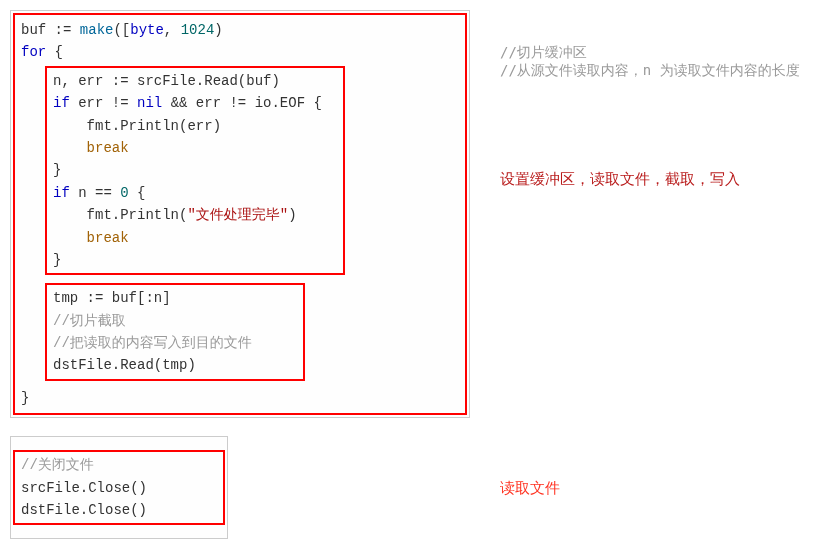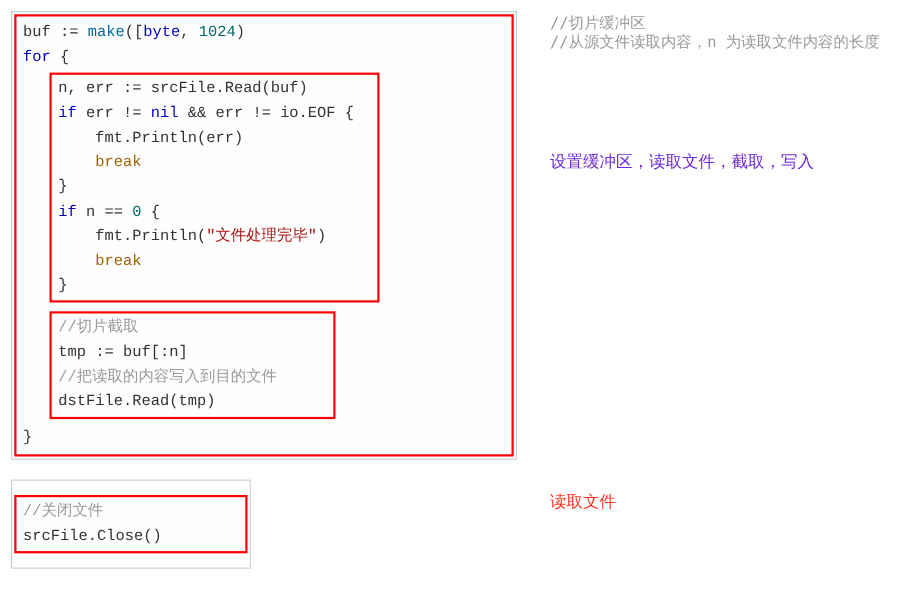--- a/index.html
+++ b/index.html
@@ -15,20 +15,21 @@
     display: flex;
     align-items: flex-start;
   }
   .left-col {
     width: 460px;
     flex-shrink: 0;
   }
   .right-col {
     padding-left: 30px;
     padding-top: 2px;
+    margin-top: 32px;
   }
   .code-box {
     border: 1px solid #ccc;
     background: #fefefe;
     padding: 6px 8px;
     line-height: 1.6;
     position: relative;
   }
   .red-border-outer {
     border: 2px solid #ff0000;
@@ -67,21 +68,21 @@
   .type { color: #0000c0; }
   .num  { color: #006666; }
   .str  { color: #aa1111; }
   .cmt  { color: #9a9a9a; }
   .op   { color: #333; }
   .break{ color: #a16207; }
   .id   { color: #333; }
   .make { color: #006699; }
 
   .comment-gray { color: #9a9a9a; font-family: Consolas, Monaco, monospace; }
-  .anno-red { color: #6d28d9; font-size: 15px; font-family: "Microsoft YaHei", sans-serif; }
+  .anno-red { color: #b91c1c; font-size: 15px; font-family: "Microsoft YaHei", sans-serif; }
   .anno-red2 { color: #ff3322; font-size: 15px; font-family: "Microsoft YaHei", sans-serif; }
 
   .spacer-mid { margin-top: 90px; }
 </style>
 </head>
 <body>
 
 <div class="row">
   <div class="left-col">
 
@@ -96,34 +97,35 @@
 <pre><span class="id">    fmt.Println(err)</span></pre>
 <pre>    <span class="break">break</span></pre>
 <pre><span class="op">}</span></pre>
 <pre><span class="kw">if</span><span class="id"> n == </span><span class="num">0</span><span class="op"> {</span></pre>
 <pre><span class="id">    fmt.Println(</span><span class="str">"文件处理完毕"</span><span class="id">)</span></pre>
 <pre>    <span class="break">break</span></pre>
 <pre><span class="op">}</span></pre>
         </div>
 
         <div class="inner-box" style="min-width:260px;">
+<pre><span class="id">tmp := buf[:n]</span></pre>
 <pre><span class="cmt">//切片截取</span></pre>
-<pre><span class="id">tmp := buf[:n]</span></pre>
 <pre><span class="cmt">//把读取的内容写入到目的文件</span></pre>
 <pre><span class="id">dstFile.Read(tmp)</span></pre>
         </div>
 
 <pre><span class="op">}</span></pre>
       </div>
     </div>
 
     <div class="close-box">
       <div class="close-box-border">
 <pre><span class="cmt">//关闭文件</span></pre>
 <pre><span class="id">srcFile.Close()</span></pre>
+<pre><span class="id">dstFile.Close()</span></pre>
       </div>
     </div>
 
   </div>
 
   <div class="right-col">
     <div class="comment-gray">//切片缓冲区</div>
     <div class="comment-gray">//从源文件读取内容，n 为读取文件内容的长度</div>
     <div class="anno-red spacer-mid">设置缓冲区，读取文件，截取，写入</div>
     <div class="anno-red2" style="margin-top:290px;">读取文件</div>

